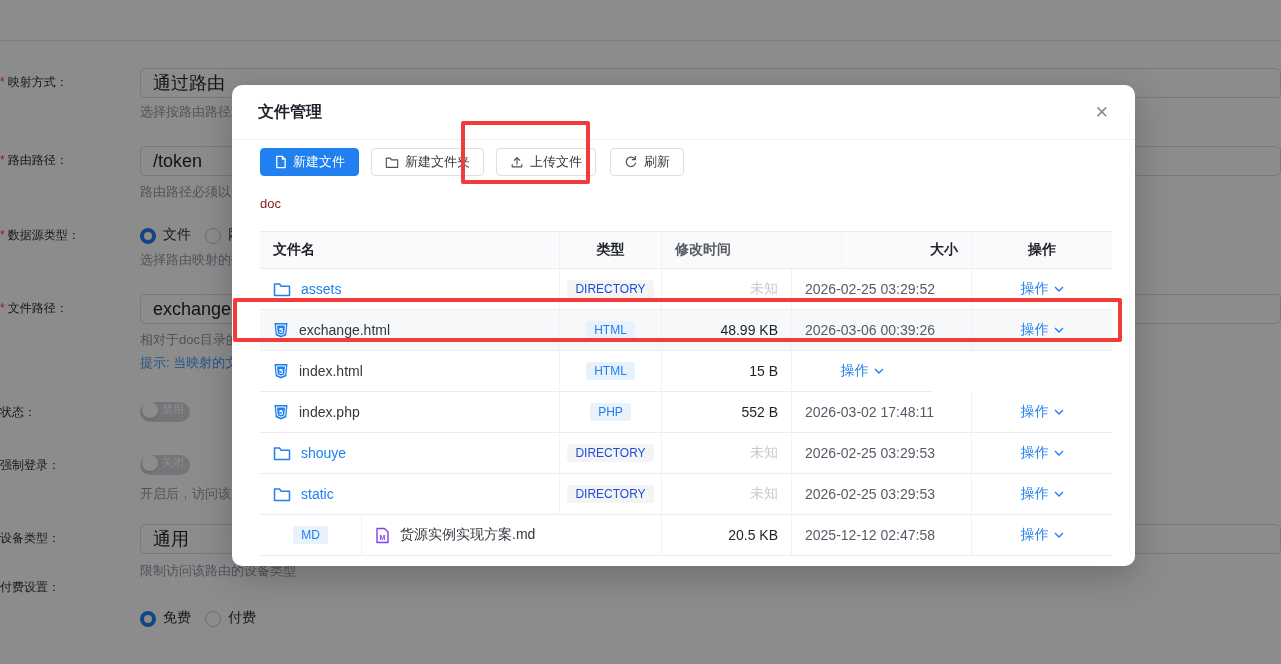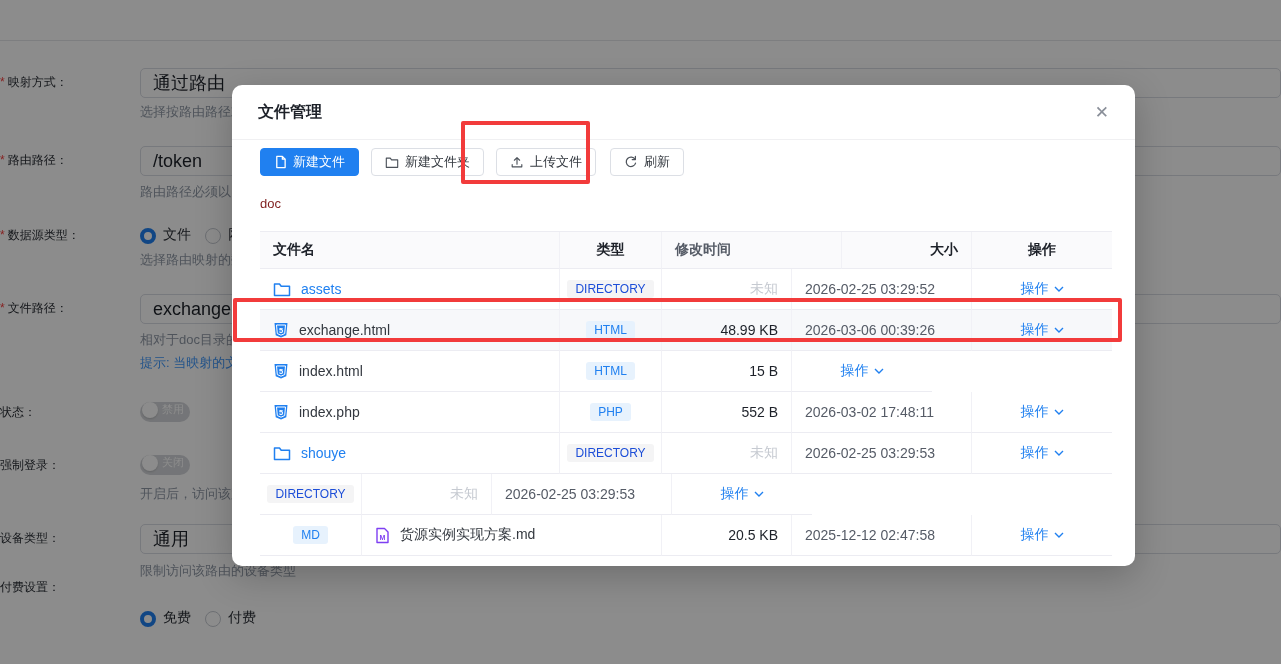--- a/index.html
+++ b/index.html
@@ -309,20 +309,28 @@
               <span class="oplink">
                 <span>操作</span>
                 <svg width="10" height="7" viewBox="0 0 10 7">
                   <path d="M1 1l4 4 4-4" fill="none" stroke="#2080f0" stroke-width="1.4"></path>
                 </svg>
               </span>
             </div>
         </div>
 
         <div class="trow">
+          <div class="td c-name">
+            <span class="fi">
+                <svg width="18" height="15" viewBox="0 0 18 15">
+                  <path d="M1.5 2h5l1.7 2.2h8.3v9.3h-15z" fill="none" stroke="#2080f0" stroke-width="1.5" stroke-linejoin="round"></path>
+                </svg>
+              </span>
+            <span class="fname link">static</span>
+          </div>
           <div class="td c-type">
               <span class="badge gray">DIRECTORY</span>
             </div>
           <div class="td c-size size-unknown">未知</div>
           <div class="td c-mtime">2026-02-25 03:29:53</div>
           <div class="td c-action">
               <span class="oplink">
                 <span>操作</span>
                 <svg width="10" height="7" viewBox="0 0 10 7">
                   <path d="M1 1l4 4 4-4" fill="none" stroke="#2080f0" stroke-width="1.4"></path>

